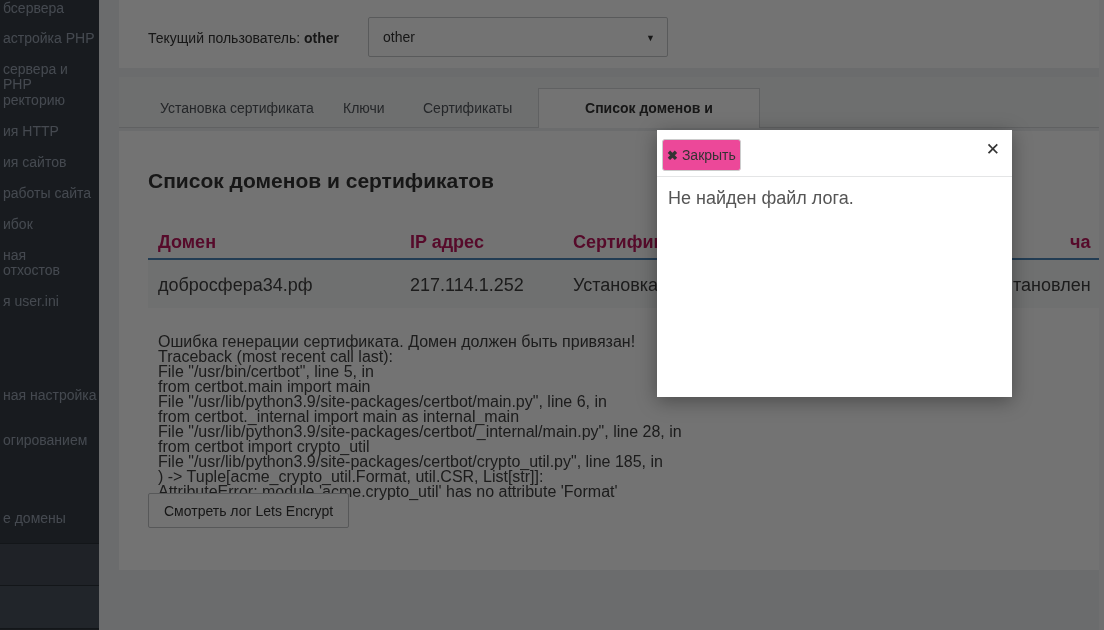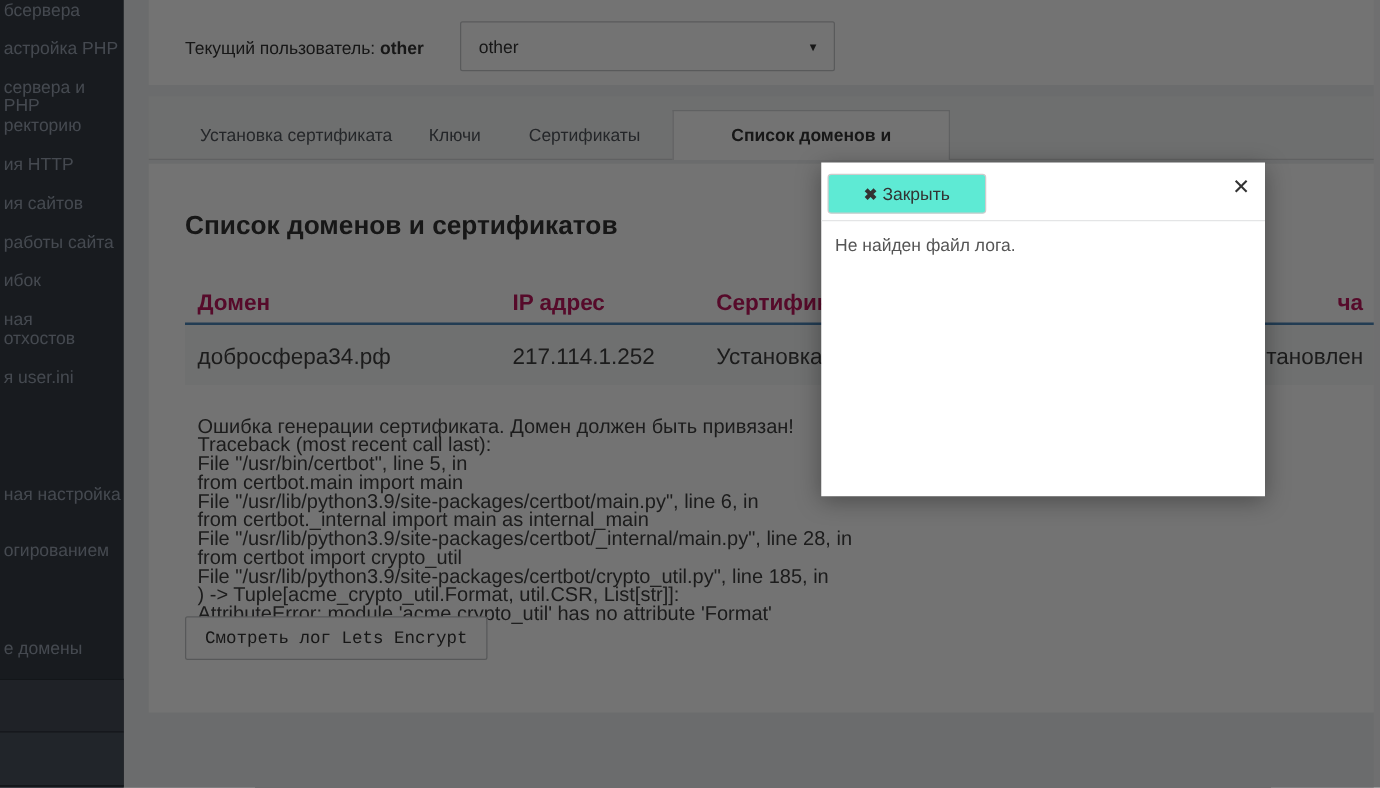--- a/index.html
+++ b/index.html
@@ -45,34 +45,34 @@
   .card-main{position:absolute;left:119px;top:131px;width:980px;height:439px;background:#ffffff;}
   .heading{position:absolute;left:29px;top:38px;font-size:21px;font-weight:bold;color:#333;}
   .th{position:absolute;top:101px;font-size:18px;font-weight:bold;color:#be185d;}
   .td{position:absolute;top:144px;font-size:18px;color:#3f3f3f;}
   .c1{left:39px}.c2{left:291px}.c3{left:454px}
   .th.c4{left:951px}.td.c4{left:894px}
   .blue-line{position:absolute;left:29px;top:127px;width:951px;height:2px;background:#4c86b8;}
   .row-stripe{position:absolute;left:29px;top:129px;width:951px;height:48px;background:#f7f8f8;}
   .trace{position:absolute;left:39px;top:184px;font-size:16px;line-height:15px;color:#3f3f3f;white-space:pre-line;margin-top:19px;}
   .log-btn{position:absolute;left:29px;top:362px;height:35px;padding:0 15px;background:#fff;
-    border:1px solid #c2c4c6;border-radius:2px;font-family:Liberation Mono, monospace;
+    border:1px solid #c2c4c6;border-radius:2px;font-family:Liberation Sans, sans-serif;
     font-size:14px;color:#333;cursor:pointer;}
 
   
   .overlay{position:absolute;inset:0;background:rgba(0,0,0,0.55);z-index:50;}
   .modal{position:absolute;left:657px;top:130px;width:355px;height:267px;background:#fff;z-index:60;
     box-shadow:0 4px 18px rgba(0,0,0,0.35);}
   .modal-header{position:absolute;left:0;top:0;width:100%;height:47px;border-bottom:1px solid #e4e5e6;box-sizing:border-box;}
-  .modal-close-btn{position:absolute;left:5px;top:9px;height:32px;padding:0 28px;background:#5eead4;
+  .modal-close-btn{position:absolute;left:5px;top:9px;height:32px;padding:0 4px;background:#ec4899;
     border:1px solid #ccc;border-radius:3px;font-family:"Liberation Sans",sans-serif;
     font-size:14px;color:#333;cursor:pointer;}
   .modal-close-btn .x-glyph{font-weight:bold;font-size:13px;margin-right:4px;}
   .modal-x{position:absolute;right:12px;top:11px;font-size:17px;color:#333;line-height:1;cursor:pointer;}
-  .modal-body-text{position:absolute;left:11px;top:58px;font-size:14px;color:#555;}
+  .modal-body-text{position:absolute;left:11px;top:58px;font-size:18px;color:#555;}
 </style>
 </head>
 <body>
 
 <div class="app">
 
   <div class="sidebar">
     <div class="side-item si-0">бсервера</div>
     <div class="side-item si-1">астройка PHP</div>
     <div class="side-item si-2">сервера и PHP</div>

